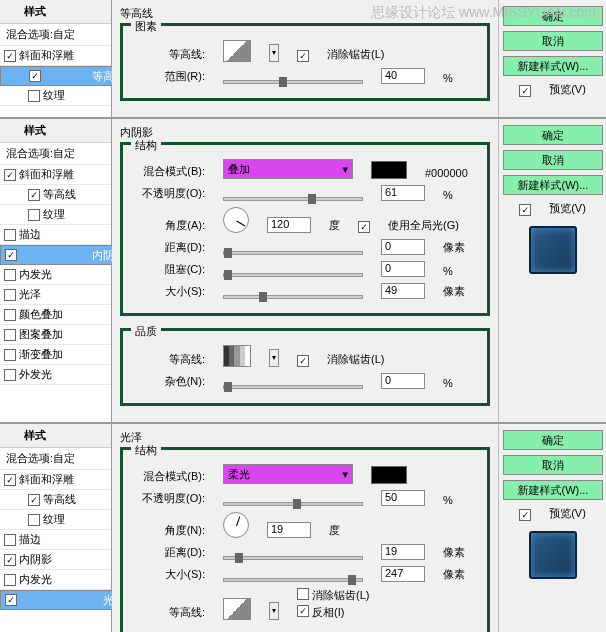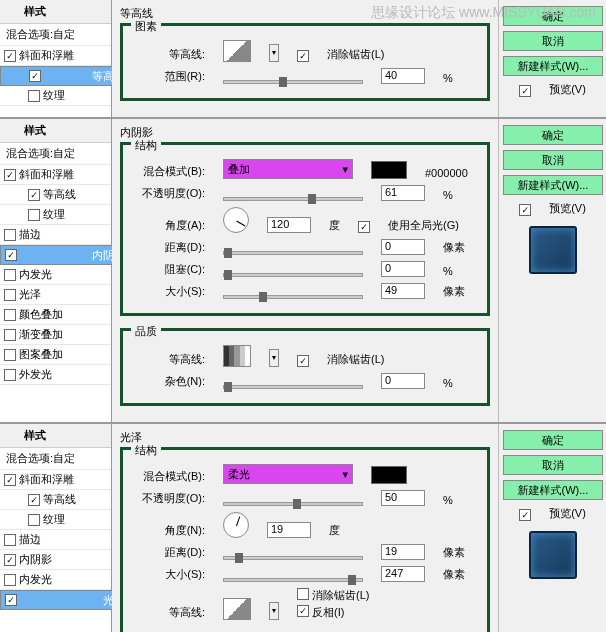--- a/index.html
+++ b/index.html
@@ -117,25 +117,25 @@
 <div class="row i1">
         <span class="cb"></span>
         <span>光泽</span>
       </div>
 <div class="row i1">
         <span class="cb"></span>
         <span>颜色叠加</span>
       </div>
 <div class="row i1">
         <span class="cb"></span>
+        <span>图案叠加</span>
+      </div>
+<div class="row i1">
+        <span class="cb"></span>
         <span>渐变叠加</span>
-      </div>
-<div class="row i1">
-        <span class="cb"></span>
-        <span>图案叠加</span>
       </div>
 <div class="row i1">
         <span class="cb"></span>
         <span>外发光</span>
       </div>
 </div>
 <div class="main">
 <div class="title">内阴影</div>
 <div class="grp">
 <span class="grp-t">结构</span>

